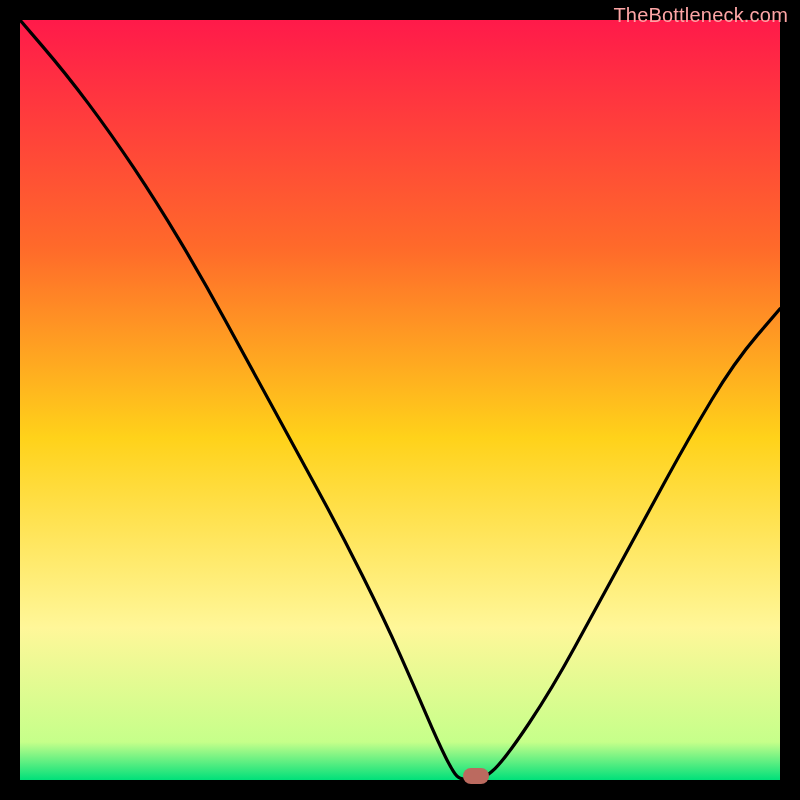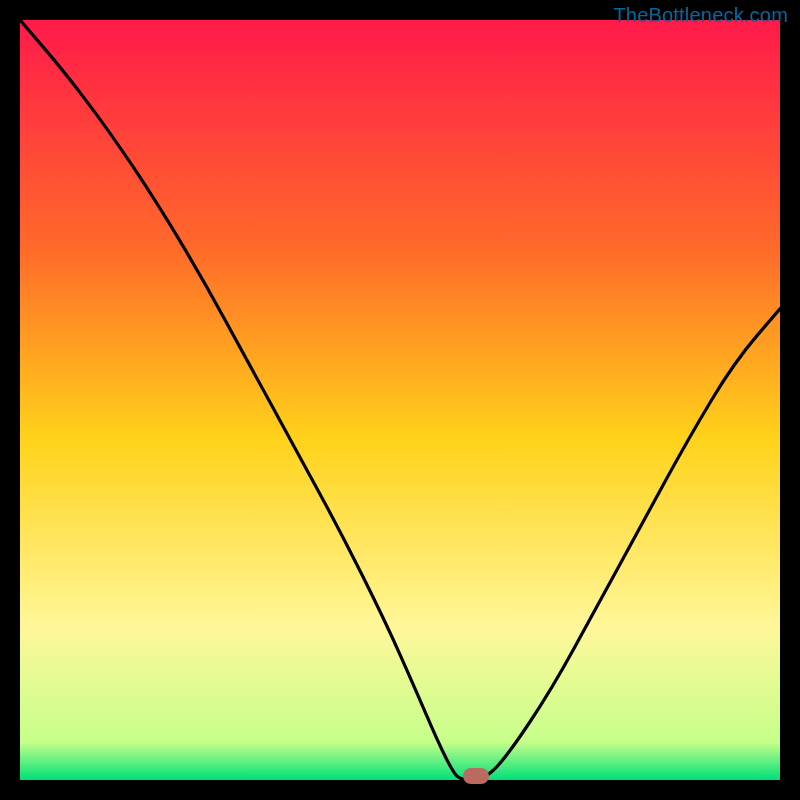--- a/index.html
+++ b/index.html
@@ -14,21 +14,21 @@
   .frame {
     position: relative;
     width: 800px;
     height: 800px;
     background: #000;
   }
   .watermark {
     position: absolute;
     top: 4px;
     right: 12px;
-    color: #0369a1;
+    color: #fca5a5;
     font-size: 20px;
     font-weight: 500;
     letter-spacing: 0.2px;
     z-index: 10;
   }
   .plot-area {
     position: absolute;
     left: 20px;
     top: 20px;
     width: 760px;

